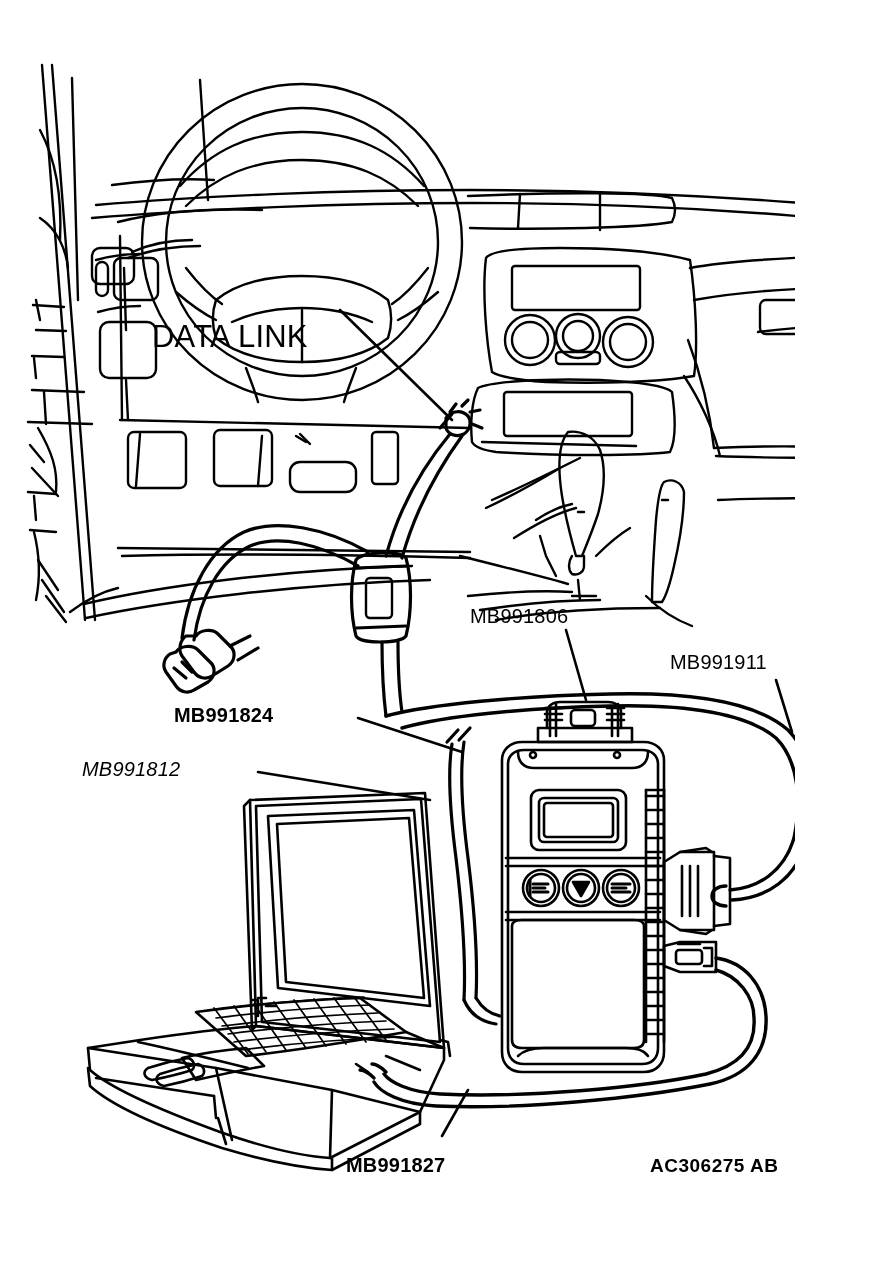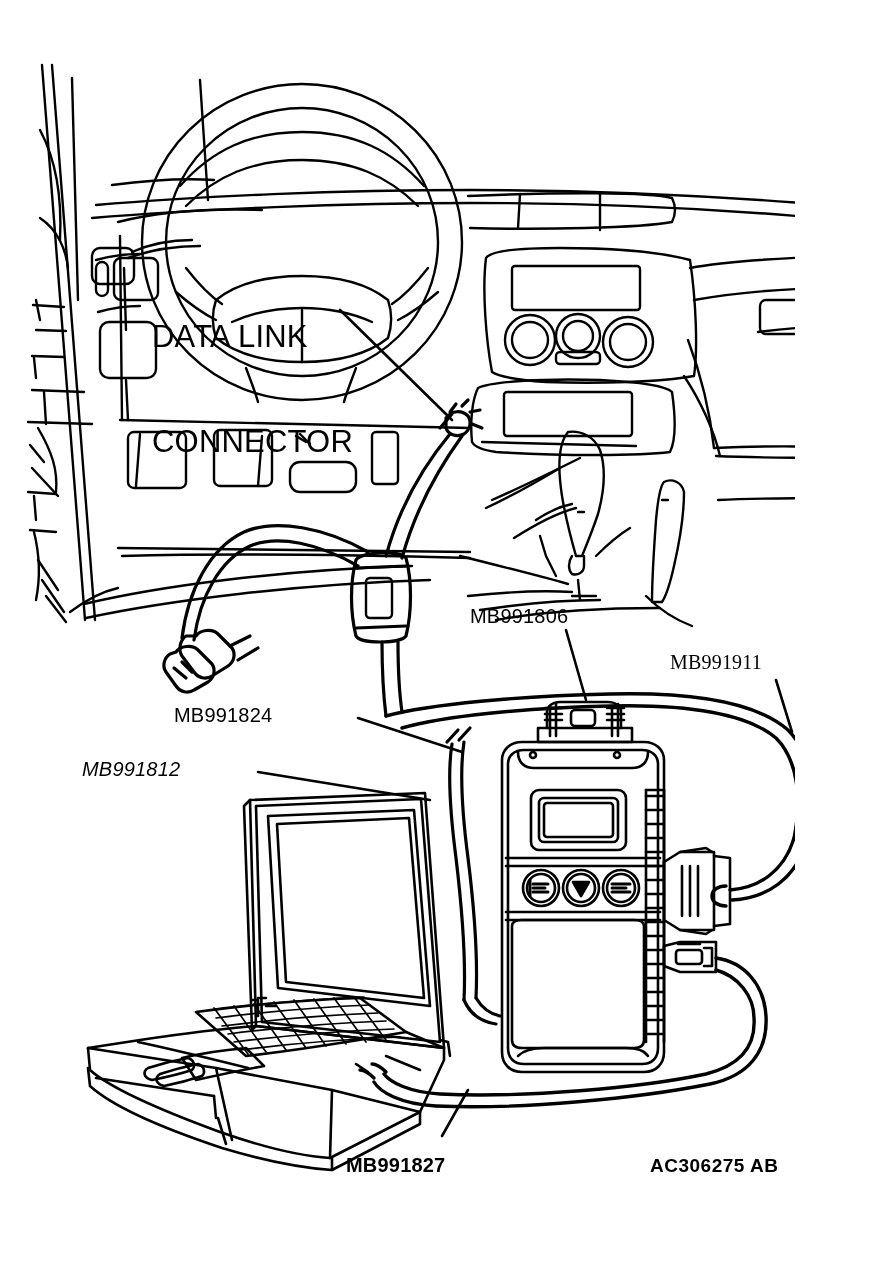--- a/index.html
+++ b/index.html
@@ -404,28 +404,27 @@
 
       <path d="M258,772 L430,800"></path>
 
       <path d="M442,1136 L468,1090"></path>
     </g>
 
   </svg>
 
   <div class="lbl lbl-dlc" style="left:152px; top:249px;">
     <div>DATA LINK</div>
-    <div>CONNECTOR</div>
   </div>
 
   <div class="lbl lbl-part" style="left:470px; top:599px;">MB991806</div>
 
-  <div class="lbl lbl-part" style="left:670px; top:645px;font-family:Liberation Serif, serif;">MB991911</div>
-
-  <div class="lbl lbl-part" style="left:174px; top:698px;">MB991824</div>
+  <div class="lbl lbl-part" style="left:670px; top:645px;">MB991911</div>
+
+  <div class="lbl lbl-part" style="left:174px; top:698px;font-weight:bold;">MB991824</div>
 
   <div class="lbl lbl-part" style="left:82px; top:752px;font-style:italic;">MB991812</div>
 
   <div class="lbl lbl-part" style="left:346px; top:1148px;font-weight:bold;">MB991827</div>
 
   <div class="lbl lbl-code" style="left:650px; top:1155px;">AC306275 AB</div>
 
 </div>
 
 </body></html>

